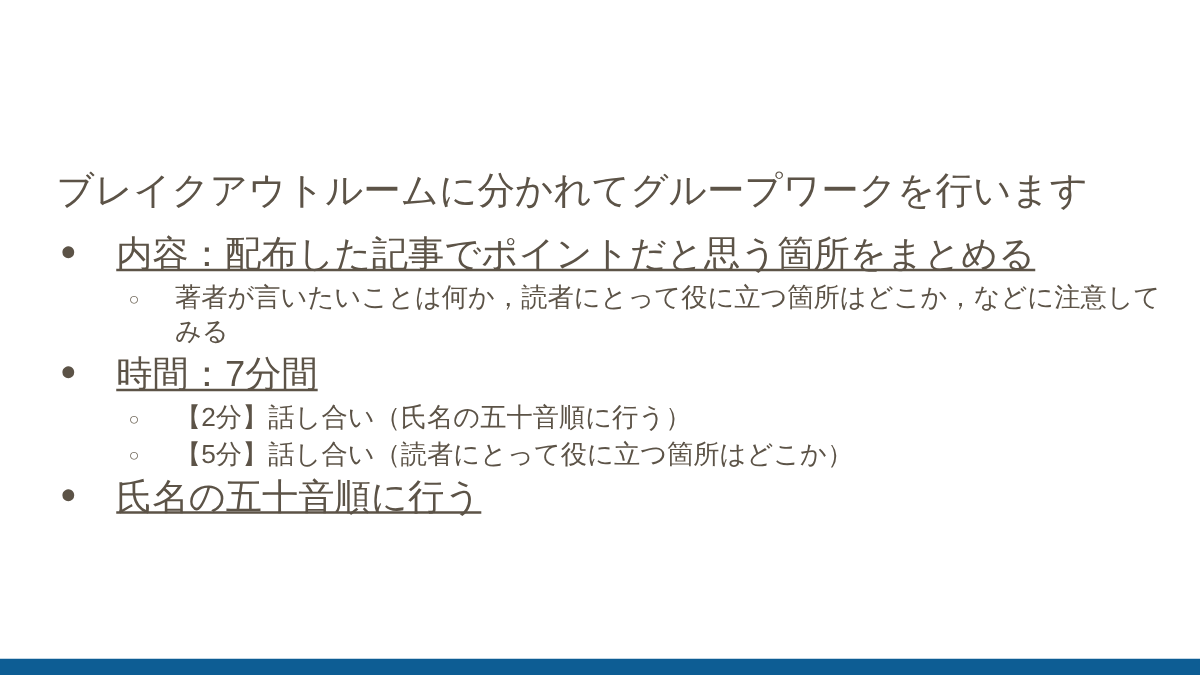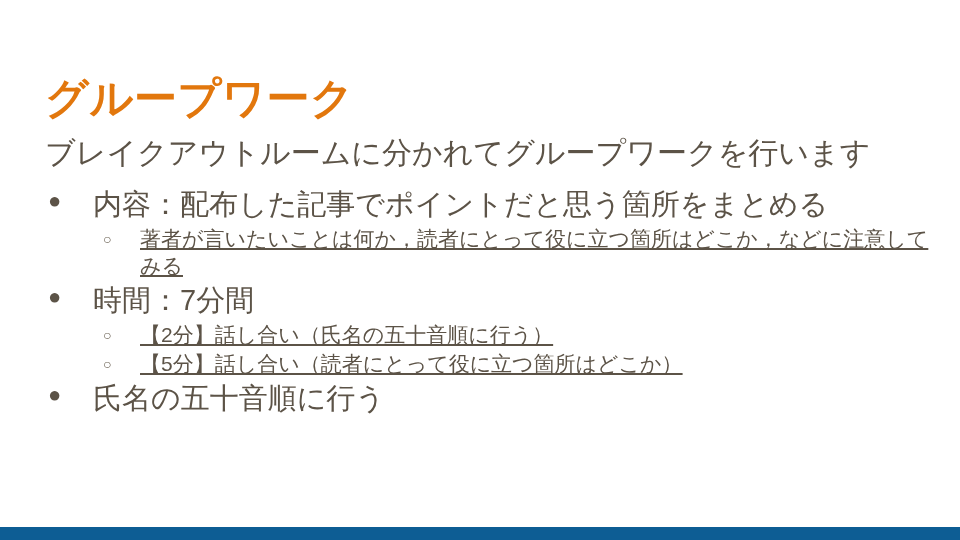--- a/index.html
+++ b/index.html
@@ -77,20 +77,21 @@
     left: 3px;
     top: 0;
     width: 20px;
     font-size: 22px;
     line-height: 1.38;
     color: #5C5347;
     text-align: left;
   }
   li.bullet1 > .txt1 {
     display: block;
+    text-decoration: underline;
   }
 
   li.bullet2 {
     position: relative;
     font-size: 21px;
     line-height: 1.32;
     color: #5C5347;
     padding-left: 45px;
     margin: 0 0 1px 0;
   }
@@ -99,21 +100,20 @@
     left: 8px;
     top: 1px;
     width: 18px;
     font-size: 14px;
     line-height: 1.9;
     color: #6B6254;
     text-align: left;
   }
   li.bullet2 > .txt2 {
     display: block;
-    text-decoration: underline;
   }
 
   
   .sub-wrap {
     padding-left: 50px;
     margin-top: 2px;
     margin-bottom: 2px;
   }
 
   
@@ -124,21 +124,20 @@
     width: 960px;
     height: 13px;
     background: #0D5D94;
   }
 </style>
 </head>
 <body>
 
 <div id="slide" style="background: rgb(255, 255, 255);">
 
-  <h1 id="slide-title" style="color: rgb(226, 119, 13);">グループワーク</h1>
 
   <div id="body-block">
 
     <p class="subtitle-line">ブレイクアウトルームに分かれてグループワークを行います</p>
 
     <ul class="lvl1">
 
       <li class="bullet1">
         <span class="marker1">●</span>
         <span class="txt1">内容：配布した記事でポイントだと思う箇所をまとめる</span>

